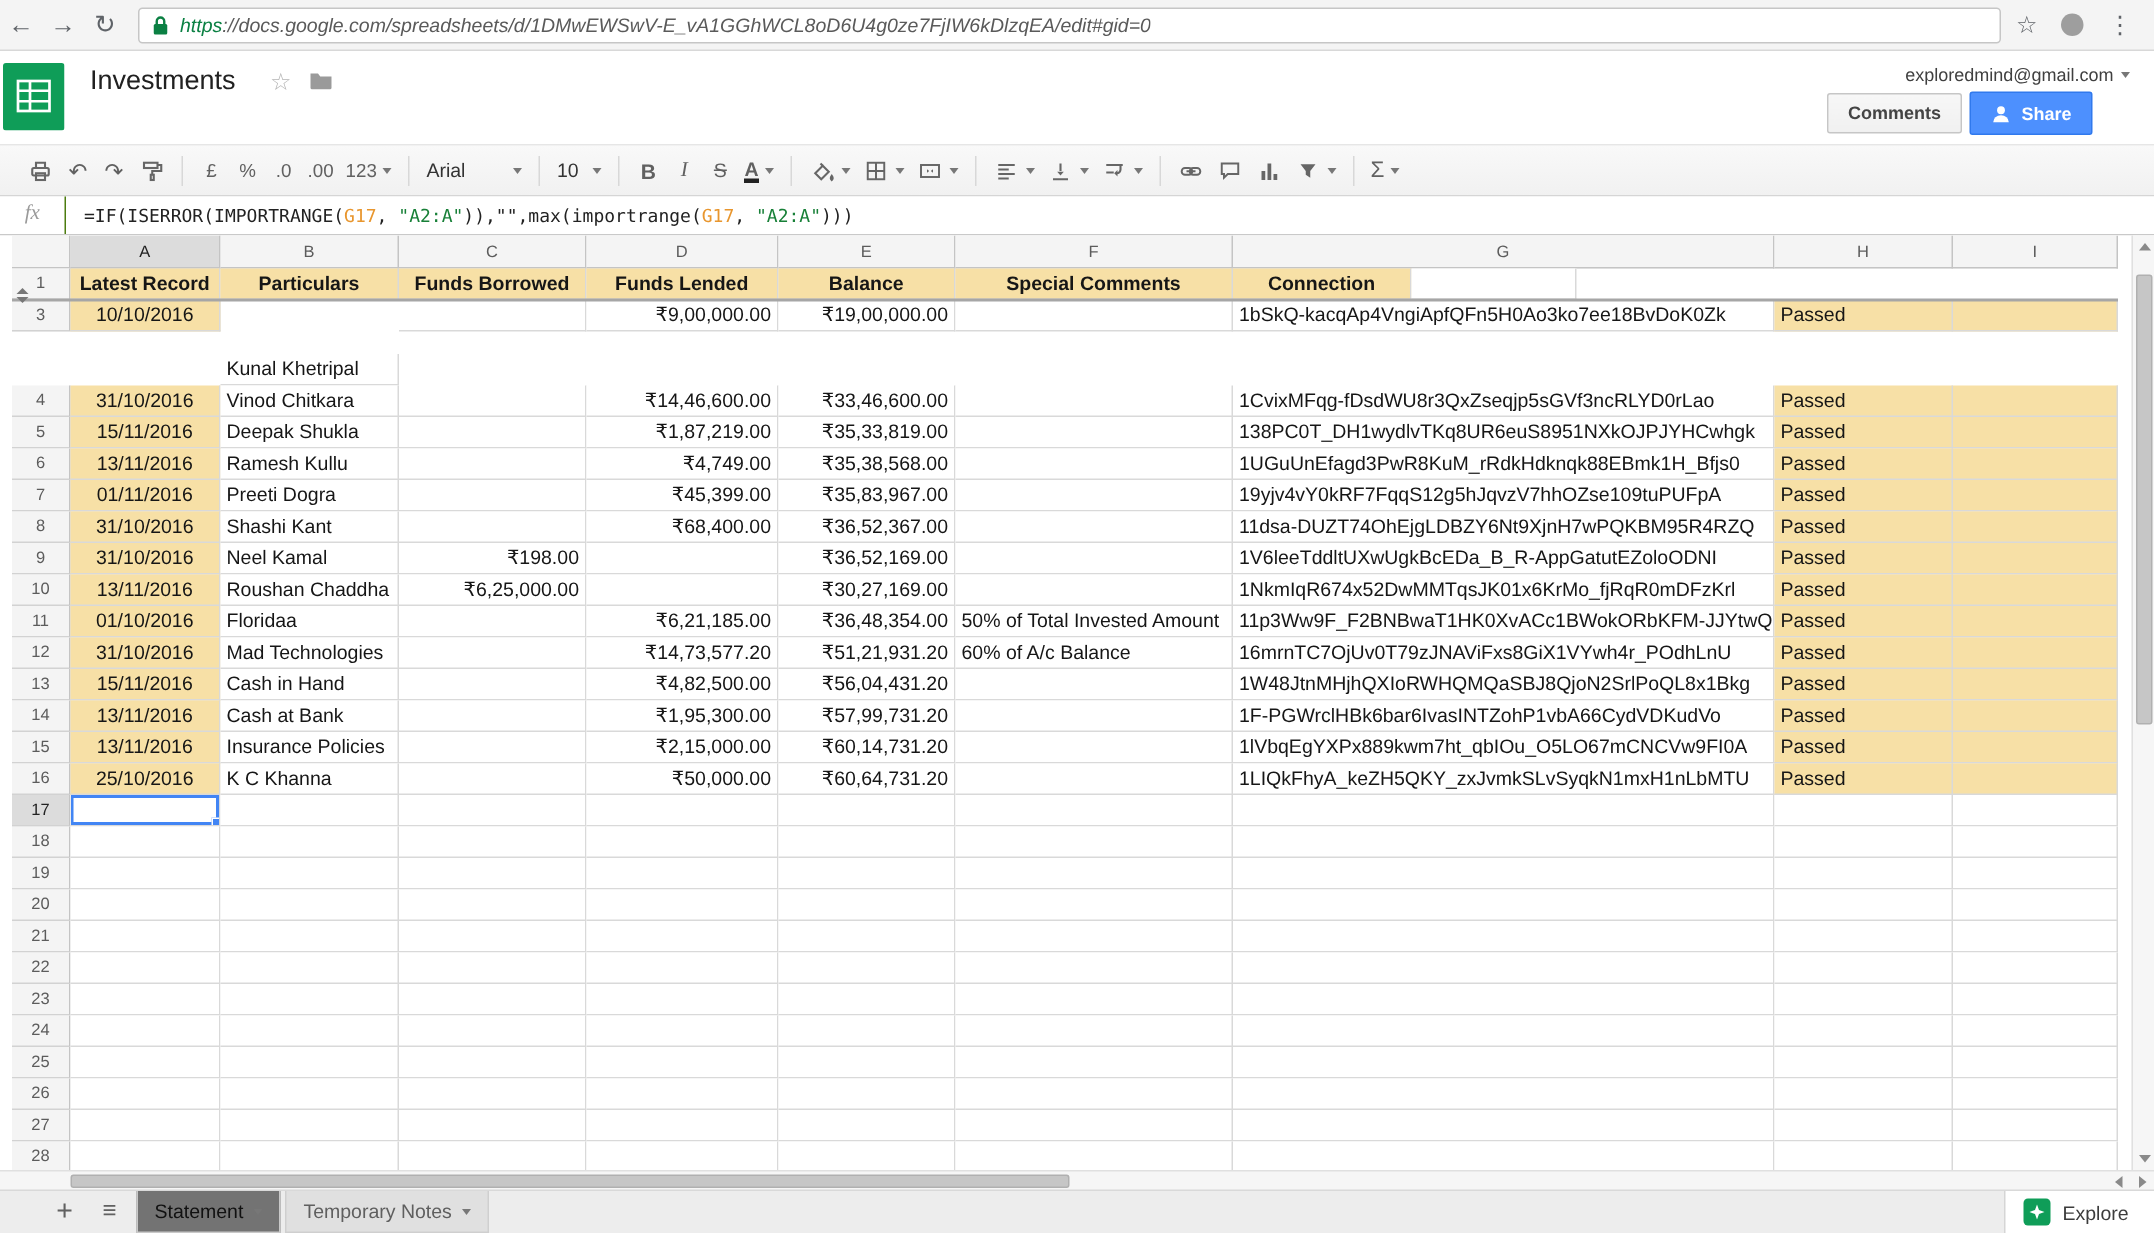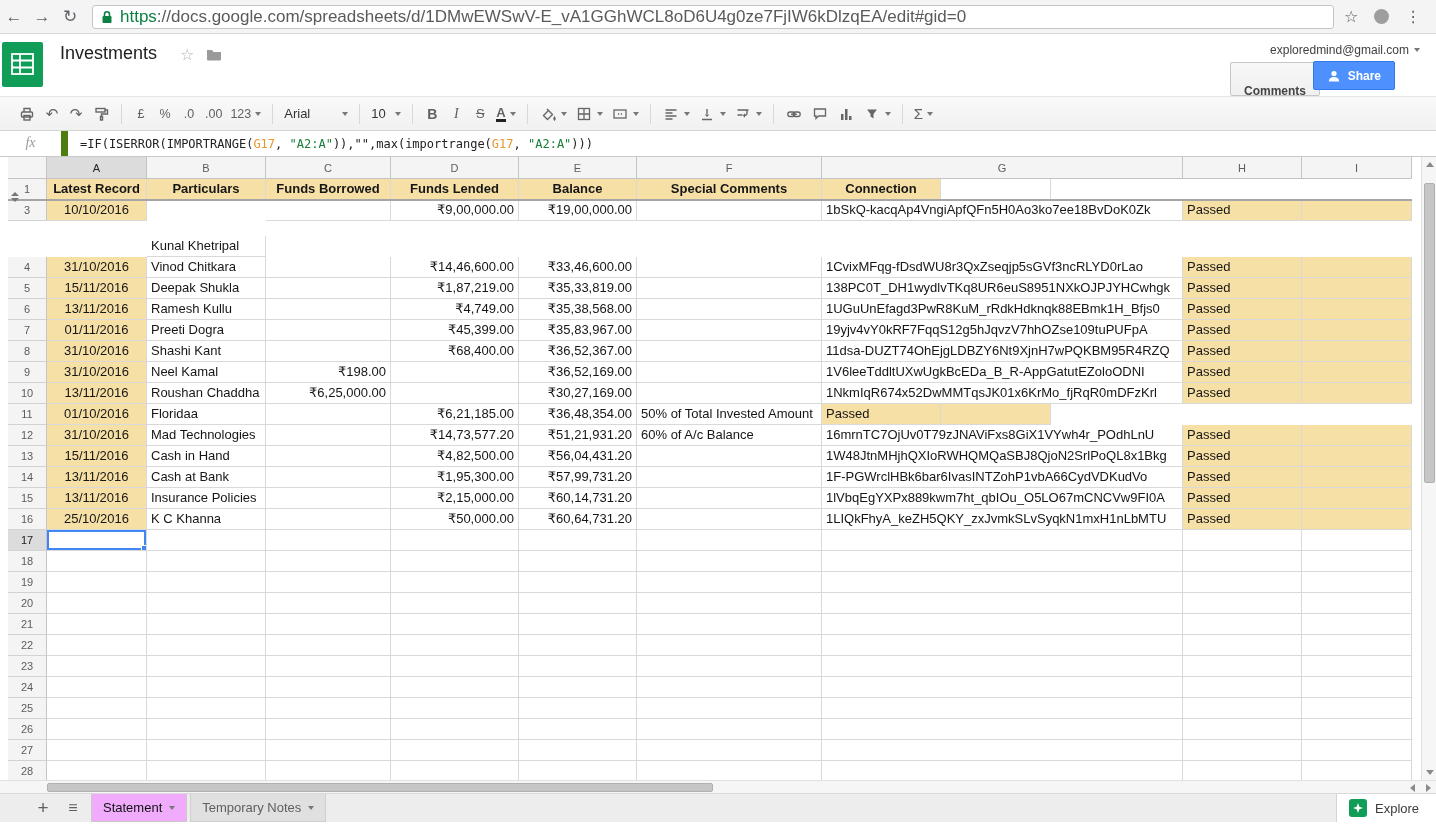--- a/index.html
+++ b/index.html
@@ -6,38 +6,38 @@
   body {
     width:1436px; height:834px; overflow:hidden; position:relative;
     font-family:"Liberation Sans","DejaVu Sans",sans-serif; background:#fff;
   }
   
   .browser-bar { position:absolute; top:0; left:0; width:1436px; height:34px;
     background:#f4f4f4; border-bottom:1px solid #d8d8d8; display:flex; align-items:center; }
   .bicon { width:28px; text-align:center; font-size:17px; color:#5f6368; line-height:32px; }
   .omnibox { margin-left:8px; width:1242px; height:24px; background:#fff;
     border:1px solid #c6c6c6; border-radius:3px; display:flex; align-items:center; padding:0 8px; }
-  .url { font-size:17px; color:#5a5a5a; white-space:nowrap; overflow:hidden; }
+  .url { font-size:13px; color:#5a5a5a; white-space:nowrap; overflow:hidden;font-style:italic; }
   .url .scheme { color:#0b8043; }
   .right-icons { display:flex; align-items:center; margin-left:10px; gap:16px; }
   .star-glyph { font-size:16px; color:#5f6368; }
   .ext-circle { width:15px; height:15px; border-radius:50%; background:#9e9e9e; }
   .dots { font-size:16px; color:#5f6368; letter-spacing:0; }
   
   .app-header { position:absolute; top:34px; left:0; width:1436px; height:62px; background:#fff; }
   .logo { position:absolute; left:2px; top:8px; }
   .doc-title { position:absolute; left:60px; top:9px; font-size:18px; color:#212121; }
   .title-star { position:absolute; left:180px; top:11px; font-size:16px; color:#b5b5b5; }
   .folder-btn { position:absolute; left:206px; top:13px; }
   .menubar { position:absolute; left:56px; top:36px; display:flex; align-items:center; font-size:13px; color:#262626; }
   .menu-item { padding:2px 8px; cursor:default; }
   .save-status { margin-left:26px; color:#9e9e9e; font-size:13px; }
   .account { position:absolute; right:16px; top:9px; font-size:12px; color:#404040; display:flex; align-items:center; gap:5px; }
-  .comments-btn { position:absolute; right:116px; top:28px; height:27px; line-height:25px;
-    padding:16px 13px; background:linear-gradient(#f7f7f7,#f0f0f0); border:1px solid #c6c6c6;
+  .comments-btn { position:absolute; right:128px; top:28px; height:27px; line-height:25px;
+    padding:0 13px; background:linear-gradient(#f7f7f7,#f0f0f0); border:1px solid #c6c6c6;
     border-radius:2px; font-size:12px; font-weight:bold; color:#444; }
   .share-btn { position:absolute; right:41px; top:27px; height:29px; background:#4d90fe;
     border:1px solid #3079ed; border-radius:2px; color:#fff; font-weight:bold; font-size:12px;
     display:flex; align-items:center; padding:0 13px; gap:7px; }
   .dd { width:0; height:0; border-left:3.5px solid transparent; border-right:3.5px solid transparent;
     border-top:4px solid #777; display:inline-block; }
   
   .toolbar { position:absolute; top:96px; left:0; width:1436px; height:35px;
     background:linear-gradient(#f9f9f9,#f1f1f1); border-top:1px solid #e6e6e6;
     border-bottom:1px solid #d5d5d5; display:flex; align-items:center; padding-left:14px; }
@@ -49,22 +49,22 @@
   .tsize { min-width:38px; justify-content:space-between; color:#333; font-size:13px; }
   .glyph { font-size:15px; }
   .b-label { font-weight:bold; font-size:14px; }
   .i-label { font-style:italic; font-size:14px; font-family:"Liberation Serif",serif; }
   .s-label { text-decoration:line-through; font-size:13px; }
   .a-label { font-weight:bold; font-size:13px; border-bottom:3px solid #222; line-height:13px; }
   .sum-label { font-size:15px; }
   
   .formula-bar { position:absolute; top:131px; left:0; width:1436px; height:26px; background:#fff;
     border-bottom:1px solid #c9c9c9; display:flex; align-items:center; }
-  .fx { width:68px; height:100%; line-height:24px; text-align:center; font-style:italic;
-    font-family:"Liberation Serif",serif; color:#9a9a9a; font-size:14px; border-right:7px solid #4d7c0f; }
+  .fx { width:44px; height:100%; line-height:24px; text-align:center; font-style:italic;
+    font-family:"Liberation Serif",serif; color:#9a9a9a; font-size:14px; border-right:1px solid #4d7c0f; }
   .formula-text { padding-left:12px; font-family:"DejaVu Sans Mono","Liberation Mono",monospace;
     font-size:12px; white-space:nowrap; }
   .seg-plain { color:#222; } .seg-ref { color:#e8962e; } .seg-string { color:#188038; }
   
   .grid-area { position:absolute; top:157px; left:0; width:1436px; height:623px; background:#fff; overflow:hidden; }
   .grid { position:absolute; left:8px; top:0; }
   .grid-row { display:flex; }
   .corner { width:39px; height:22px; background:#f4f4f4; border-right:1px solid #c4c4c4; border-bottom:1px solid #c4c4c4; }
   .colhead { height:22px; line-height:22px; background:#f4f4f4; border-right:1px solid #c4c4c4;
     border-bottom:1px solid #c4c4c4; font-size:11px; color:#5c5c5c; text-align:center; }
@@ -95,21 +95,21 @@
   .vs-thumb { position:absolute; left:2px; top:26px; width:11px; height:300px; background:#c6c6c6; border:1px solid #b0b0b0; border-radius:2px; }
   .hscroll { position:absolute; left:0; top:780px; width:1436px; height:13px; background:#f6f6f6; border-top:1px solid #e0e0e0; }
   .hs-thumb { position:absolute; left:47px; top:2px; width:666px; height:9px; background:#c6c6c6; border:1px solid #b0b0b0; border-radius:2px; }
   .hs-btn { position:absolute; top:0; width:15px; height:13px; display:flex; align-items:center; justify-content:center; }
   
   .tabbar { position:absolute; left:0; top:793px; width:1436px; height:29px; background:#ededed;
     border-top:1px solid #d9d9d9; display:flex; align-items:center; }
   .add-btn { width:30px; margin-left:28px; font-size:19px; color:#616161; text-align:center; }
   .allsheets-btn { width:30px; font-size:16px; color:#616161; text-align:center; }
   .tab { height:28px; display:flex; align-items:center; padding:0 11px; font-size:13px; gap:7px; margin-left:3px; }
-  .tab.active { background:#f0abfc; border:1px solid #c9c9c9; border-top:none; color:#111;text-align:center; }
+  .tab.active { background:#737373; border:1px solid #c9c9c9; border-top:none; color:#111;text-align:center; }
   .tab.inactive { background:#e0e0e0; border:1px solid #cfcfcf; border-top:none; color:#5f5f5f; }
   .explore { position:absolute; right:0; top:0; width:100px; height:28px; background:#fff;
     border-left:1px solid #d5d5d5; display:flex; align-items:center; gap:8px; padding-left:12px; }
   .explore-icon { width:18px; height:18px; background:#0f9d58; border-radius:3px; display:flex; align-items:center; justify-content:center; }
   .explore-label { font-size:13px; color:#3c3c3c; }
   .bottom-strip { position:absolute; left:0; top:822px; width:1436px; height:12px; background:#fff; }
 </style>
 </head>
 <body>
 
@@ -418,20 +418,21 @@
         <div class="cell left tan" style="width: 110px;"></div>
       </div>
       <div class="grid-row">
         <div class="rowhead">11</div>
         <div class="cell center tan" style="width: 100px;">01/10/2016</div>
         <div class="cell left" style="width: 119px;">Floridaa</div>
         <div class="cell right" style="width: 125px;"></div>
         <div class="cell right" style="width: 128px;">₹6,21,185.00</div>
         <div class="cell right" style="width: 118px;">₹36,48,354.00</div>
         <div class="cell left" style="width: 185px;">50% of Total Invested Amount</div>
+        <div class="cell left" style="width: 361px;">11p3Ww9F_F2BNBwaT1HK0XvACc1BWokORbKFM-JJYtwQ</div>
         <div class="cell left tan" style="width: 119px;">Passed</div>
         <div class="cell left tan" style="width: 110px;"></div>
       </div>
       <div class="grid-row">
         <div class="rowhead">12</div>
         <div class="cell center tan" style="width: 100px;">31/10/2016</div>
         <div class="cell left" style="width: 119px;">Mad Technologies</div>
         <div class="cell right" style="width: 125px;"></div>
         <div class="cell right" style="width: 128px;">₹14,73,577.20</div>
         <div class="cell right" style="width: 118px;">₹51,21,931.20</div>

